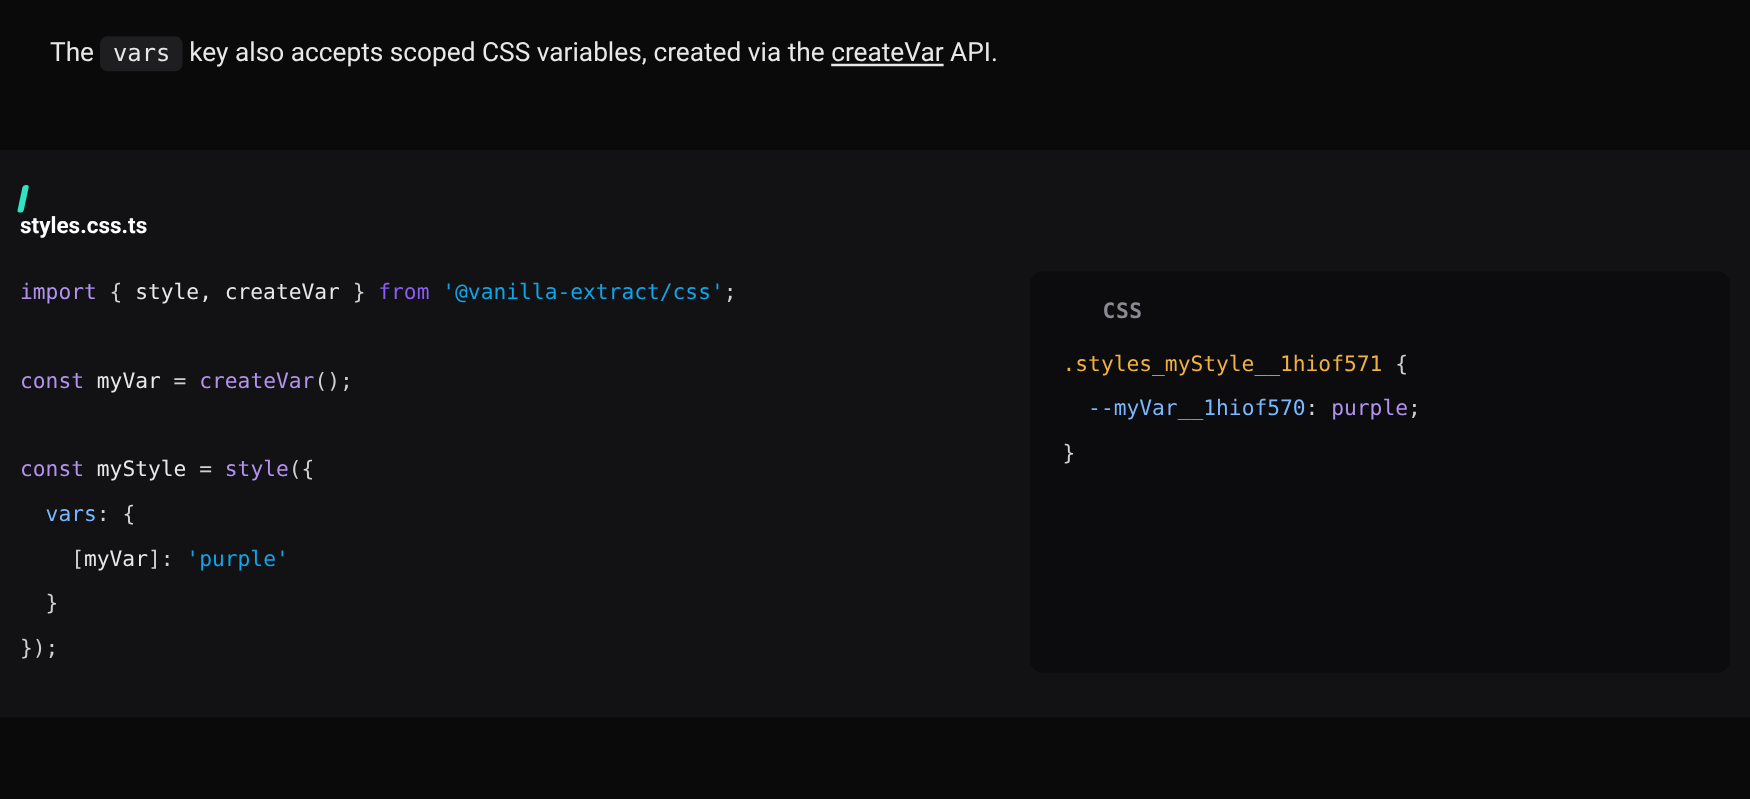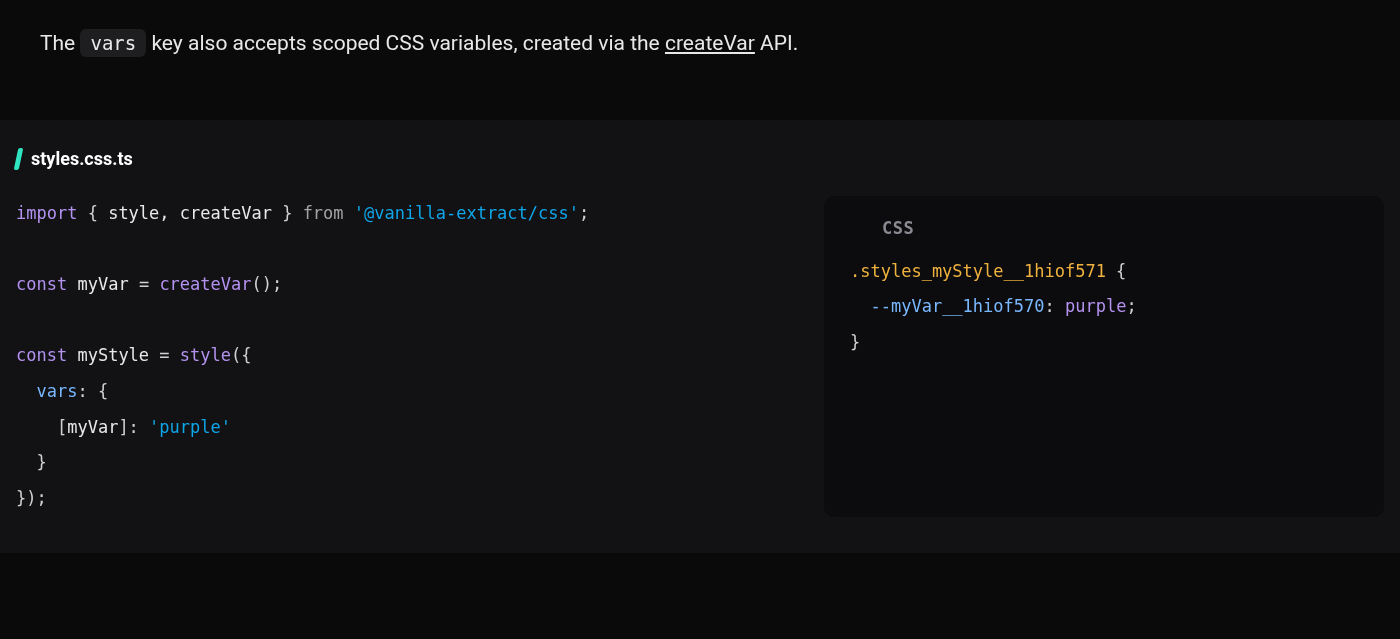--- a/index.html
+++ b/index.html
@@ -39,22 +39,22 @@
     }
     .code-panel {
       background: #121215;
       border-radius: 12px;
       padding: 28px 32px 36px 32px;
       margin: 0 -56px;
     }
     .file-header {
       display: flex;
       align-items: flex-start;
-      gap: 10px;
       margin-bottom: 26px;
+      flex-direction: column;
     }
     .file-accent {
       width: 5px;
       height: 22px;
       background: #2fe4c0;
       border-radius: 2px;
       transform: skewX(-12deg);
     }
     .file-name {
       font-weight: 700;
@@ -93,21 +93,21 @@
     }
     .tok-kw { color: #b392f0; }       
     .tok-punc { color: #d0d0d0; }
     .tok-ident { color: #e8e8e8; text-align: right; }
     .tok-str { color: #0ea5e9; margin-top: 12px; }
     .tok-prop { color: #79b8ff; }
     .tok-call { color: #b392f0; }
     .tok-sel { color: #f0b23e; }
     .tok-cssprop { color: #79b8ff; }
     .tok-cssval { color: #b392f0; }
-    .tok-from { color: #a3a3a3; text-align: right; }
+    .tok-from { color: #8b5cf6; text-align: right; }
     .tok-importnames { color: #e8e8e8; }
   </style>
 </head>
 <body>
 
 <div class="content">
 
   <p class="intro-text">
     <span>The </span><code class="inline-code">vars</code><span> key also accepts scoped CSS variables, created via the </span><a class="link">createVar</a><span> API.</span>
   </p>

